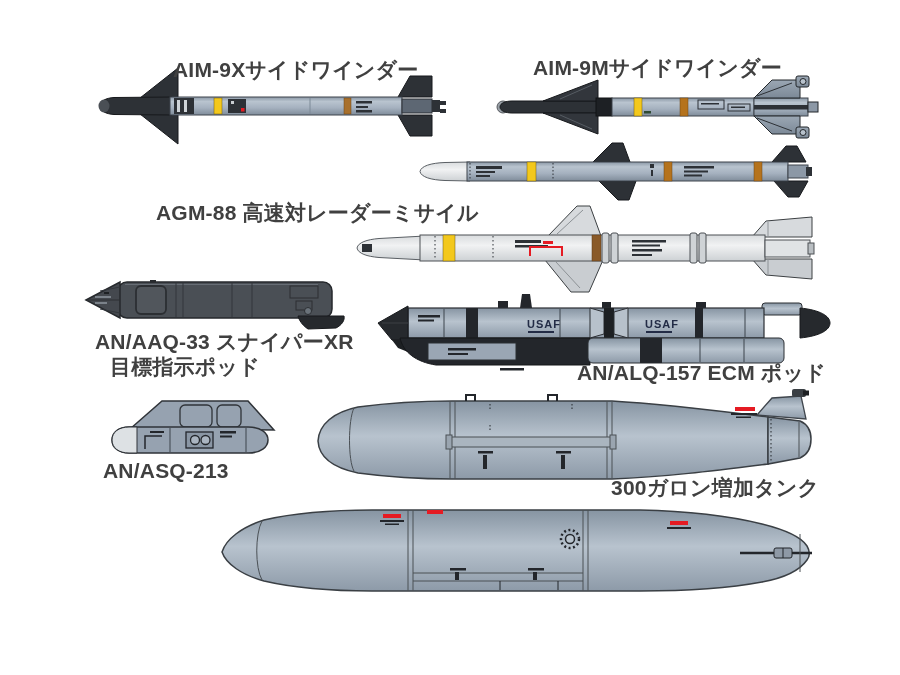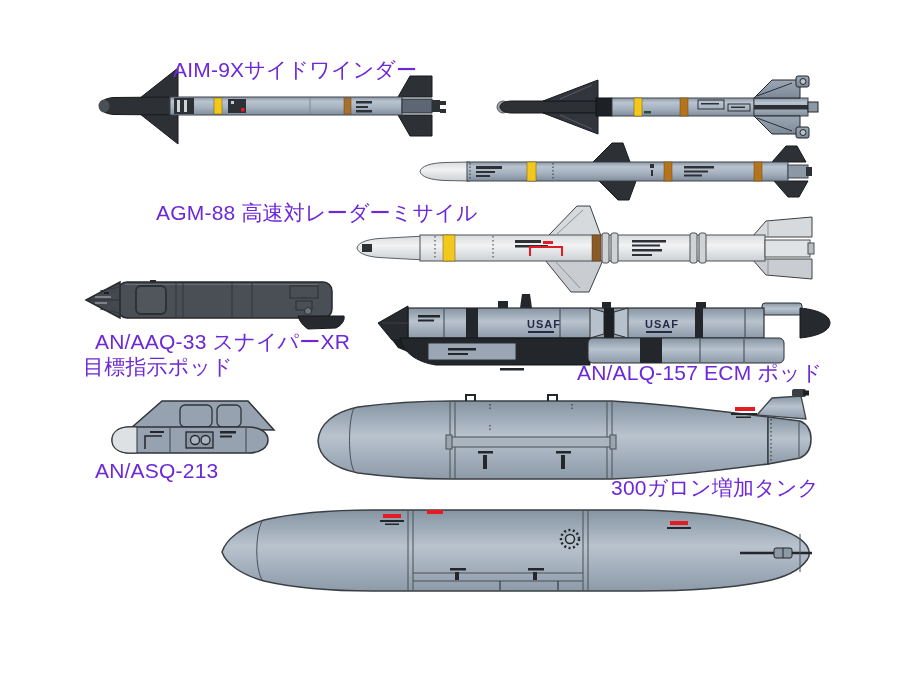--- a/index.html
+++ b/index.html
@@ -1,19 +1,19 @@
 <!DOCTYPE html>
 <html><head>
 <meta charset="utf-8">
 <style>
   html,body{margin:0;padding:0;background:#ffffff;}
   .canvas{position:relative;width:900px;height:675px;background:#ffffff;overflow:hidden;
           font-family:"Liberation Sans","DejaVu Sans",sans-serif;}
   .canvas svg{position:absolute;left:0;top:0;}
-  .label{position:absolute;font-weight:normal;font-size:21px;color:#6d28d9;
+  .label{position:absolute;font-weight:bold;font-size:21px;color:#404040;
          white-space:nowrap;letter-spacing:0.2px;line-height:1.15;}
   .usaf{font-family:"Liberation Sans","DejaVu Sans",sans-serif;font-weight:bold;
         font-size:11px;fill:#232c46;letter-spacing:1px;}
 </style>
 </head>
 <body>
 
 <div class="canvas">
 
 <svg width="900" height="675" viewBox="0 0 900 675">
@@ -280,20 +280,21 @@
     <circle cx="570" cy="539" r="9" fill="none" stroke="#23262b" stroke-width="2.5" stroke-dasharray="2,2.5"></circle>
     <circle cx="570" cy="539" r="4.5" fill="#b9c4ce" stroke="#23262b" stroke-width="1.5"></circle>
     <line x1="740" y1="553" x2="812" y2="553" stroke="#23262b" stroke-width="2.5"></line>
     <rect x="774" y="548" width="18" height="10" rx="2" fill="#8e99a6" stroke="#23262b"></rect>
     <line x1="783" y1="548" x2="783" y2="558" stroke="#23262b"></line>
     <line x1="800" y1="534" x2="800" y2="572" stroke="#4a5055"></line>
   </g>
 </svg>
 
 <div class="label" style="left:173px;top:58px;">AIM-9Xサイドワインダー</div>
+<div class="label" style="left:533px;top:56px;">AIM-9Mサイドワインダー</div>
 <div class="label" style="left:156px;top:201px;">AGM-88 高速対レーダーミサイル</div>
 <div class="label" style="left:95px;top:330px;text-align:center;">AN/AAQ-33 スナイパーXR</div>
-<div class="label" style="left:83px;top:355px;">目標指示ポッド</div>
+<div class="label" style="left:110px;top:355px;">目標指示ポッド</div>
 <div class="label" style="left:577px;top:361px;">AN/ALQ-157 ECM ポッド</div>
-<div class="label" style="left:95px;top:459px;">AN/ASQ-213</div>
+<div class="label" style="left:103px;top:459px;">AN/ASQ-213</div>
 <div class="label" style="left:611px;top:476px;text-align:right;">300ガロン増加タンク</div>
 
 </div>
 
 </body></html>

